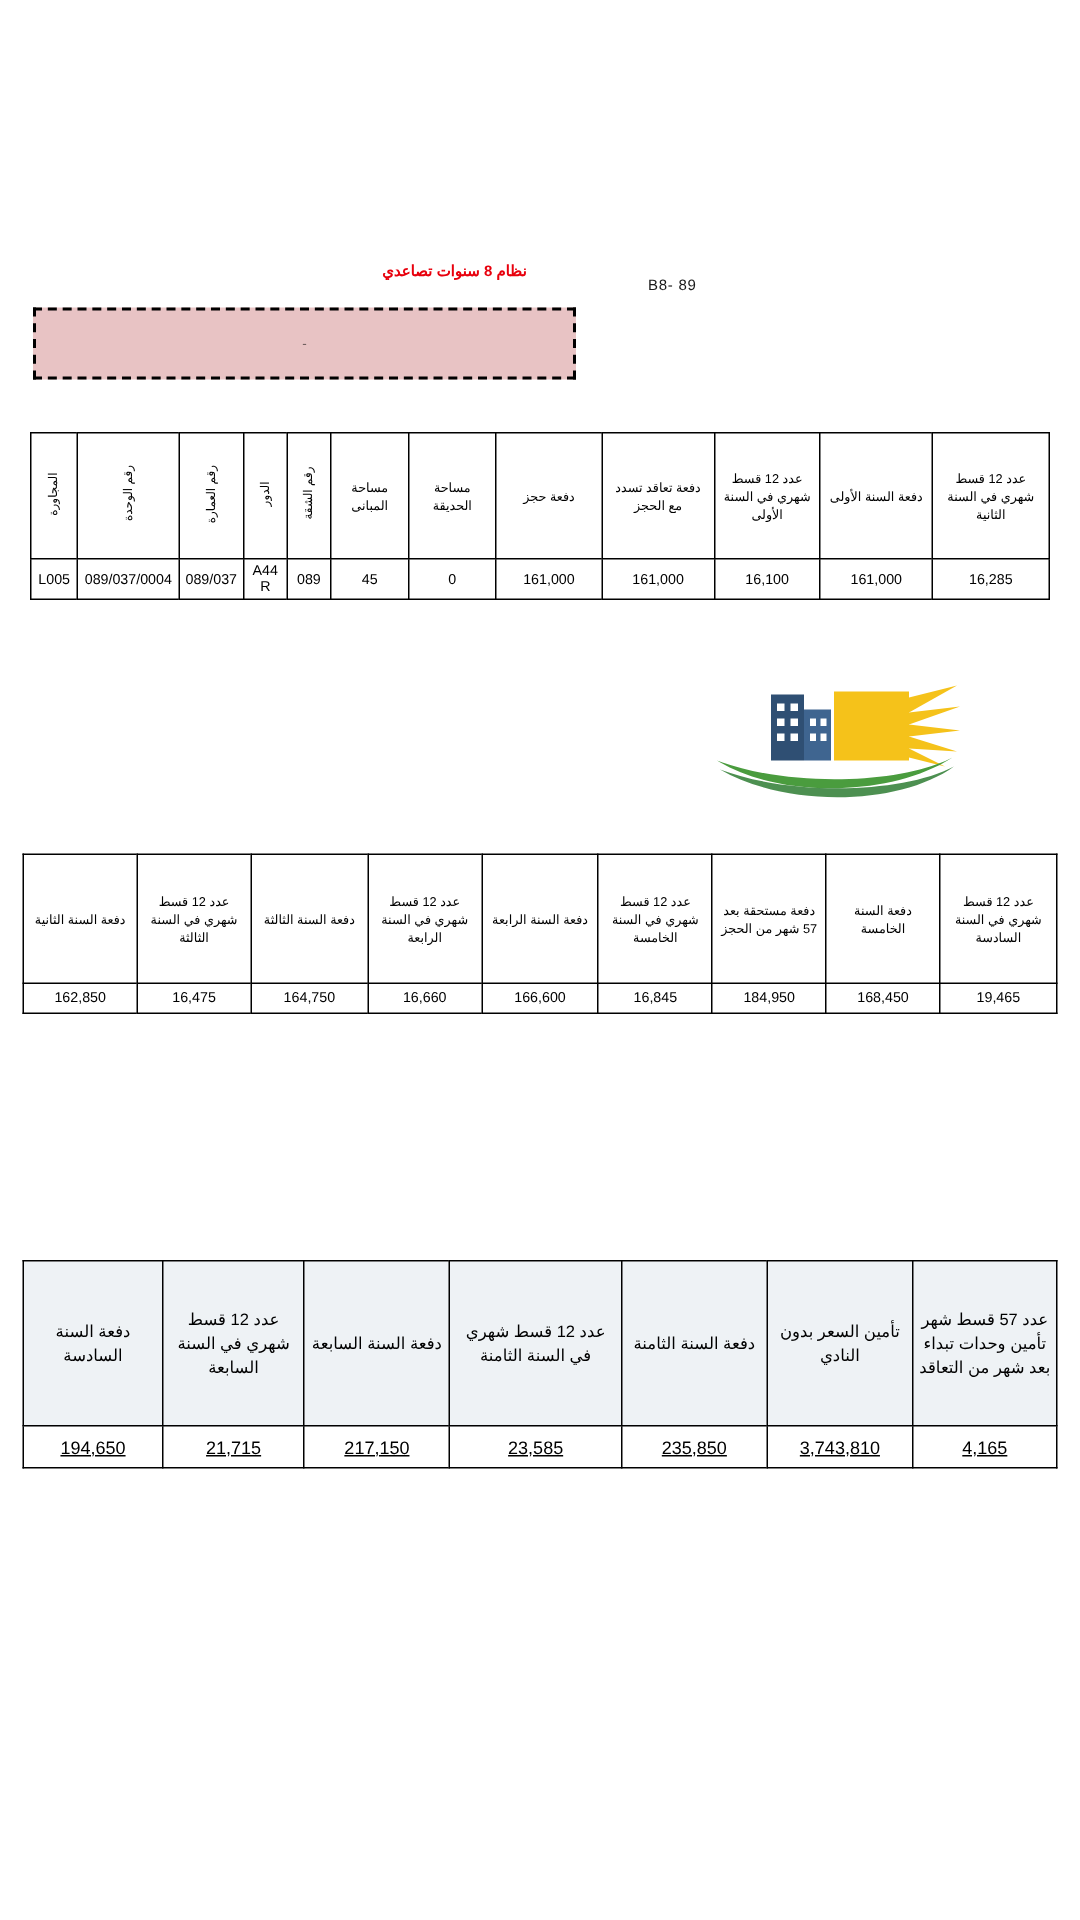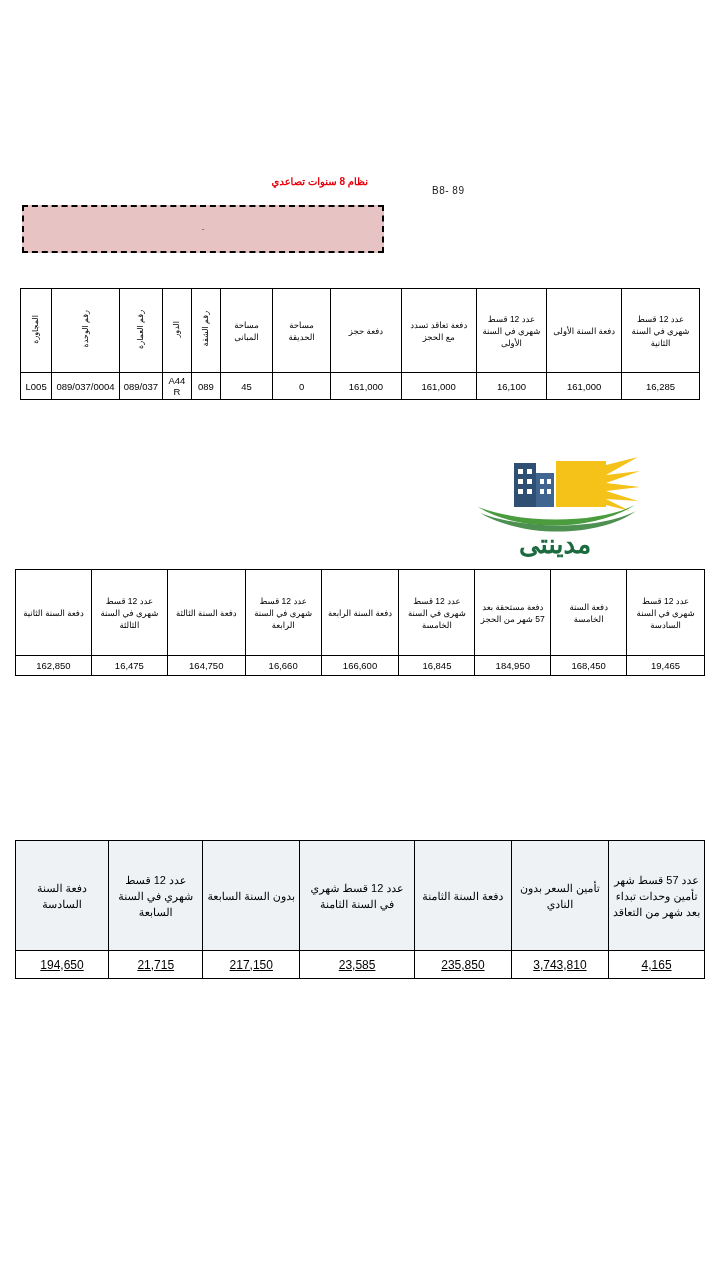--- a/index.html
+++ b/index.html
@@ -22,21 +22,21 @@
     top: 175px;
     left: 0;
     width: 720px;
     height: 90px;
   }
   .sys-label {
     position: absolute;
     top: 0px;
     right: 352px;
     width: 130px;
-    text-align: right;
+    text-align: center;
     color: #e8000d;
     font-size: 10px;
     font-weight: bold;
     line-height: 14px;
     direction: rtl;
   }
   .code-label {
     position: absolute;
     top: 10px;
     left: 432px;
@@ -240,21 +240,20 @@
       <rect x="57" y="34" width="5" height="5"></rect>
       <rect x="70" y="24" width="4" height="5"></rect>
       <rect x="77" y="24" width="4" height="5"></rect>
       <rect x="70" y="34" width="4" height="5"></rect>
       <rect x="77" y="34" width="4" height="5"></rect>
     </g>
 
     <path d="M8,52 C50,78 125,76 165,50 C130,68 55,70 8,52 Z" fill="#4a9c3e"></path>
     <path d="M10,58 C55,84 130,82 166,56 C132,74 58,76 10,58 Z" fill="#2e7d32" opacity="0.85"></path>
   </svg>
-  <div class="logo-word">مدينتى</div>
 </div>
 
 <table class="grid" id="table2">
   <thead>
     <tr>
       <th style="width:78px">عدد 12 قسط شهري في السنة السادسة</th>
       <th style="width:76px">دفعة السنة الخامسة</th>
       <th style="width:76px">دفعة مستحقة بعد 57 شهر من الحجز</th>
       <th style="width:76px">عدد 12 قسط شهري في السنة الخامسة</th>
       <th style="width:78px">دفعة السنة الرابعة</th>
@@ -279,21 +278,21 @@
   </tbody>
 </table>
 
 <table class="grid" id="table3">
   <thead>
     <tr>
       <th style="width:100px">عدد 57 قسط شهر تأمين وحدات تبداء بعد شهر من التعاقد</th>
       <th style="width:100px">تأمين السعر بدون النادي</th>
       <th style="width:100px">دفعة السنة الثامنة</th>
       <th style="width:120px">عدد 12 قسط شهري في السنة الثامنة</th>
-      <th style="width:100px">بدون السنة السابعة</th>
+      <th style="width:100px">دفعة السنة السابعة</th>
       <th style="width:98px">عدد 12 قسط شهري في السنة السابعة</th>
       <th style="width:96px">دفعة السنة السادسة</th>
     </tr>
   </thead>
   <tbody>
     <tr>
       <td>4,165</td>
       <td>3,743,810</td>
       <td>235,850</td>
       <td>23,585</td>

